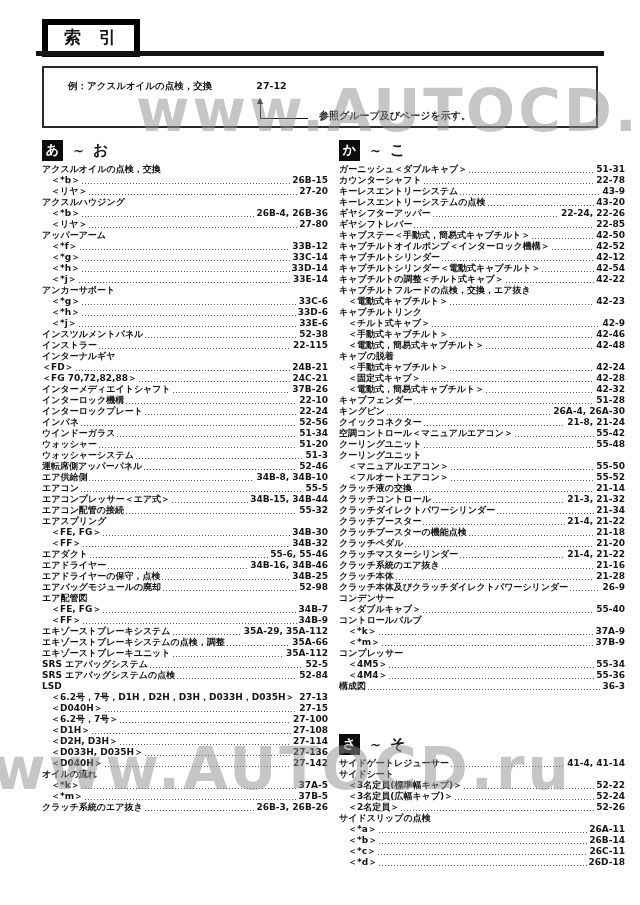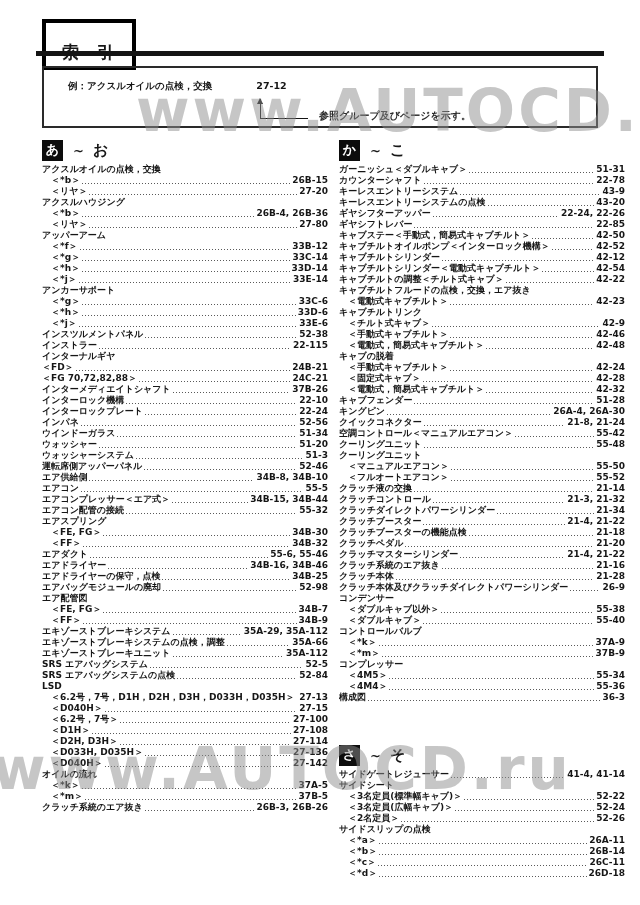--- a/index.html
+++ b/index.html
@@ -6,21 +6,21 @@
   html,body { margin:0; padding:0; }
   body {
     width:640px; height:905px; background:#ffffff; overflow:hidden;
     font-family:"DejaVu Sans","Liberation Sans",sans-serif; color:#161616;
   }
   .page { position:relative; width:640px; height:905px; background:#fff; }
 
   
   .titlebox {
     position:absolute; left:42px; top:19px;
-    border:4px solid #000000; padding:20px 12px 4px 16px;
+    border:6px solid #000000; padding:3px 12px 4px 16px;
     font-size:17px; font-weight:bold; letter-spacing:6px; line-height:19px;
   }
   .title-rule {
     position:absolute; left:36px; top:51px; width:568px; height:4px;
     border-top:4px solid #141414; border-bottom:1px solid #141414;
   }
 
   
   .example-box {
     position:absolute; left:42px; top:66px; width:556px; height:62px;
@@ -577,25 +577,20 @@
         </div>
         <div class="entry">
           <span class="t">クラッチ本体及びクラッチダイレクトパワーシリンダー</span>
           <span class="leader"></span>
           <span class="p">26-9</span>
         </div>
         <div class="entry">
           <span class="t">コンデンサー</span>
         </div>
         <div class="entry sub">
-          <span class="t">＜ダブルキャブ以外＞</span>
-          <span class="leader"></span>
-          <span class="p">55-38</span>
-        </div>
-        <div class="entry sub">
           <span class="t">＜ダブルキャブ＞</span>
           <span class="leader"></span>
           <span class="p">55-40</span>
         </div>
         <div class="entry">
           <span class="t">コントロールバルブ</span>
         </div>
         <div class="entry sub">
           <span class="t">＜*k＞</span>
           <span class="leader"></span>

